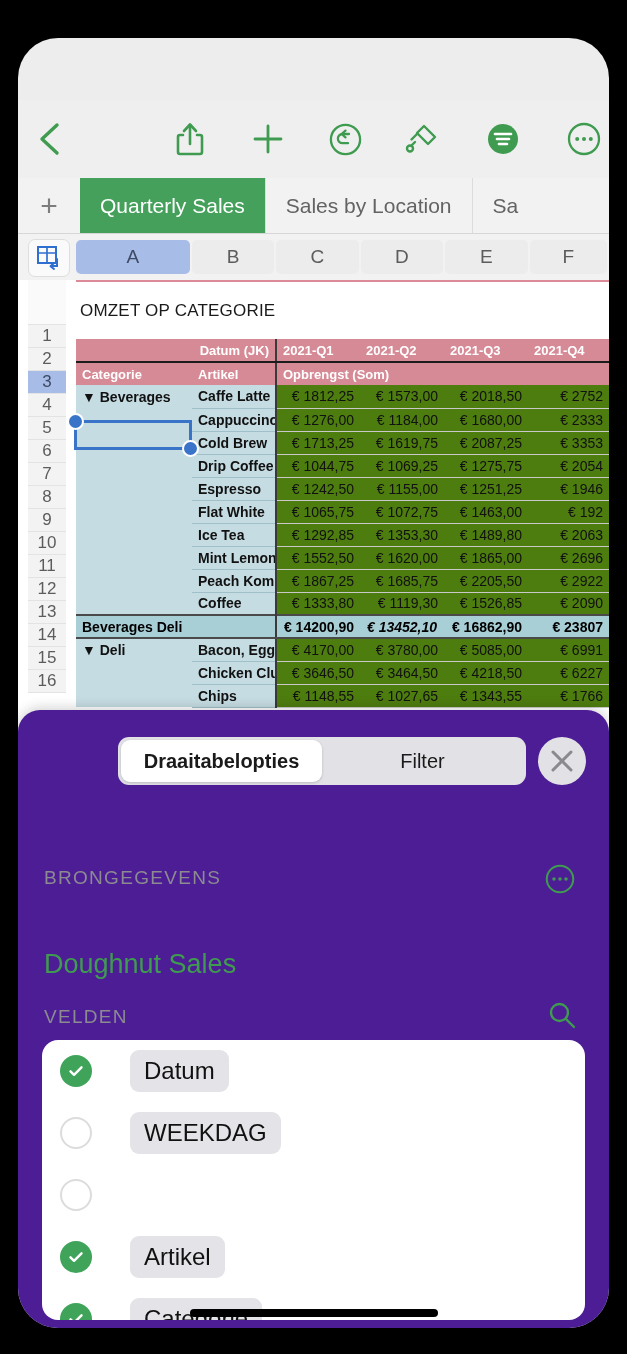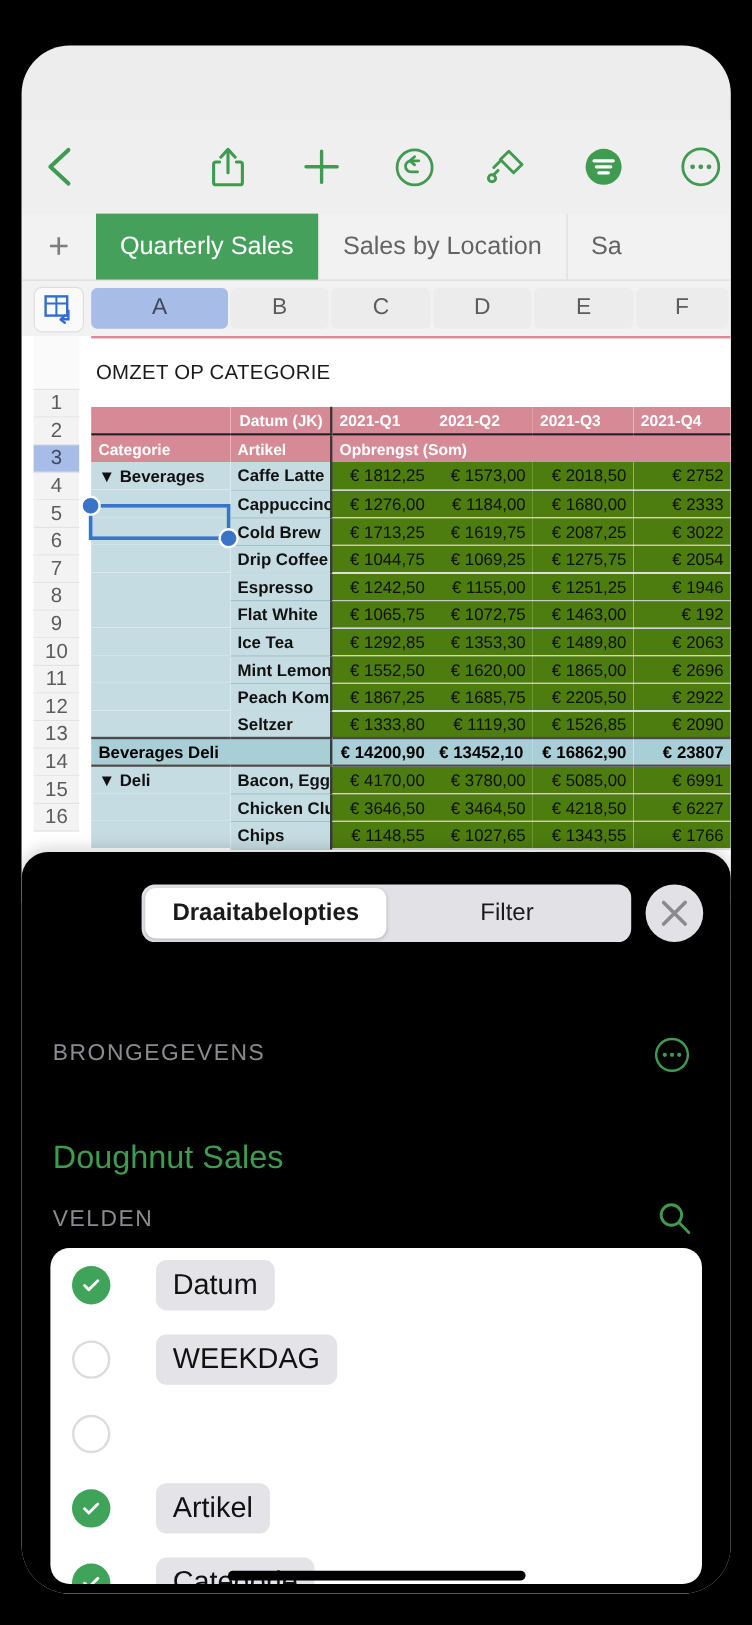--- a/index.html
+++ b/index.html
@@ -145,21 +145,21 @@
   }
   .sel-dot {
     position: absolute; width: 17px; height: 17px; border-radius: 50%;
     background: #3a74c9; border: 2px solid #fff;
   }
 
   
   #bottomsheet {
     position: absolute; left: 0; top: 672px;
     width: 591px; height: 618px;
-    background: #000000;
+    background: #4c1d95;
     border-radius: 22px 22px 0 0;
     box-shadow: 0 -3px 12px rgba(0,0,0,.16);
     text-align: center;
   }
   #segwrap {
     position: absolute; left: 100px; top: 27px;
     width: 408px; height: 48px;
     background: #e2e1e6; border-radius: 11px;
     display: flex; padding: 3px;
   }
@@ -364,21 +364,21 @@
                 <td class="num-cell">€ 1184,00</td>
                 <td class="num-cell">€ 1680,00</td>
                 <td class="num-cell">€ 2333</td>
               </tr>
               <tr>
                 <td class="cat-cell"></td>
                 <td class="art-cell">Cold Brew</td>
                 <td class="num-cell vsep">€ 1713,25</td>
                 <td class="num-cell">€ 1619,75</td>
                 <td class="num-cell">€ 2087,25</td>
-                <td class="num-cell">€ 3022</td>
+                <td class="num-cell">€ 3353</td>
               </tr>
               <tr>
                 <td class="cat-cell"></td>
                 <td class="art-cell">Drip Coffee</td>
                 <td class="num-cell vsep">€ 1044,75</td>
                 <td class="num-cell">€ 1069,25</td>
                 <td class="num-cell">€ 1275,75</td>
                 <td class="num-cell">€ 2054</td>
               </tr>
               <tr>
@@ -416,30 +416,30 @@
               <tr>
                 <td class="cat-cell"></td>
                 <td class="art-cell">Peach Kombucha</td>
                 <td class="num-cell vsep">€ 1867,25</td>
                 <td class="num-cell">€ 1685,75</td>
                 <td class="num-cell">€ 2205,50</td>
                 <td class="num-cell">€ 2922</td>
               </tr>
               <tr>
                 <td class="cat-cell"></td>
-                <td class="art-cell">Seltzer</td>
+                <td class="art-cell">Coffee</td>
                 <td class="num-cell vsep">€ 1333,80</td>
                 <td class="num-cell">€ 1119,30</td>
                 <td class="num-cell">€ 1526,85</td>
                 <td class="num-cell">€ 2090</td>
               </tr>
               <tr class="total-row">
                 <td class="" colspan="2">Beverages Deli</td>
                 <td class="vsep" style="text-align: right;">€ 14200,90</td>
-                <td class="" style="text-align: left;">€ 13452,10</td>
+                <td class="" style="text-align: center; font-style: italic;">€ 13452,10</td>
                 <td class="" style="text-align: right;">€ 16862,90</td>
                 <td class="" style="text-align: right;">€ 23807</td>
               </tr>
               <tr>
                 <td class="cat-cell">▼ Deli</td>
                 <td class="art-cell">Bacon, Egg, Cheese</td>
                 <td class="num-cell vsep">€ 4170,00</td>
                 <td class="num-cell">€ 3780,00</td>
                 <td class="num-cell">€ 5085,00</td>
                 <td class="num-cell">€ 6991</td>

